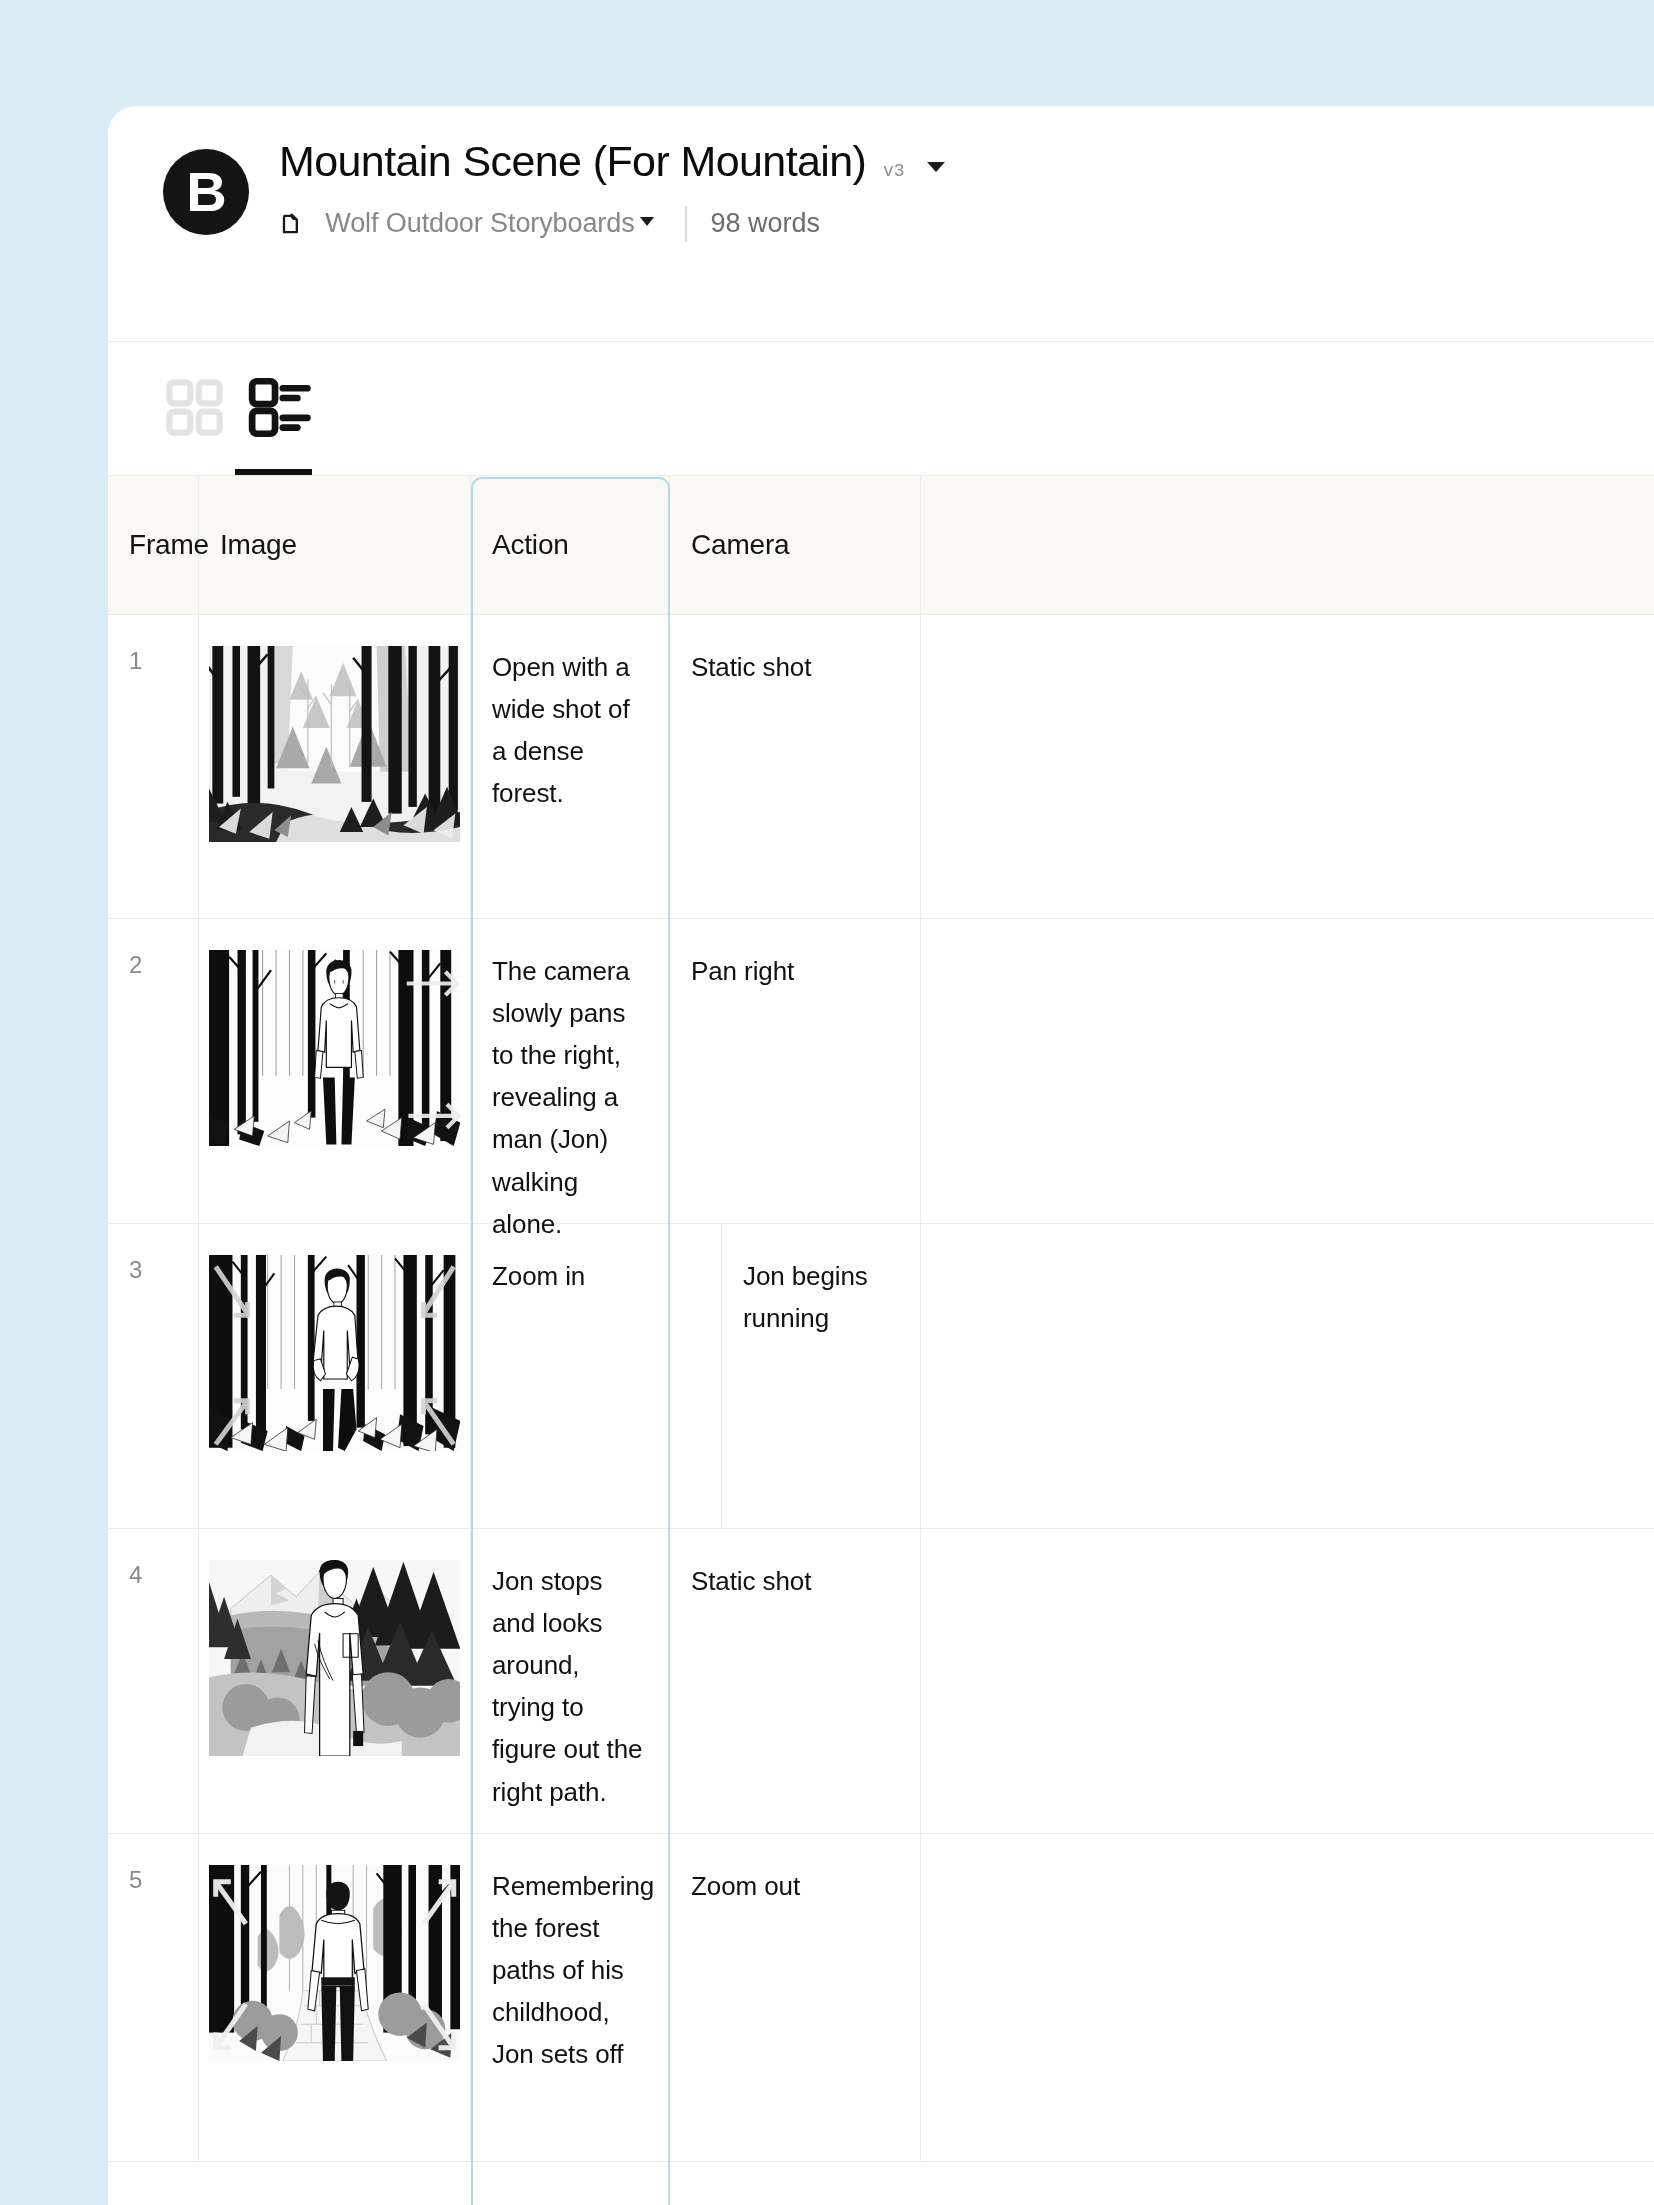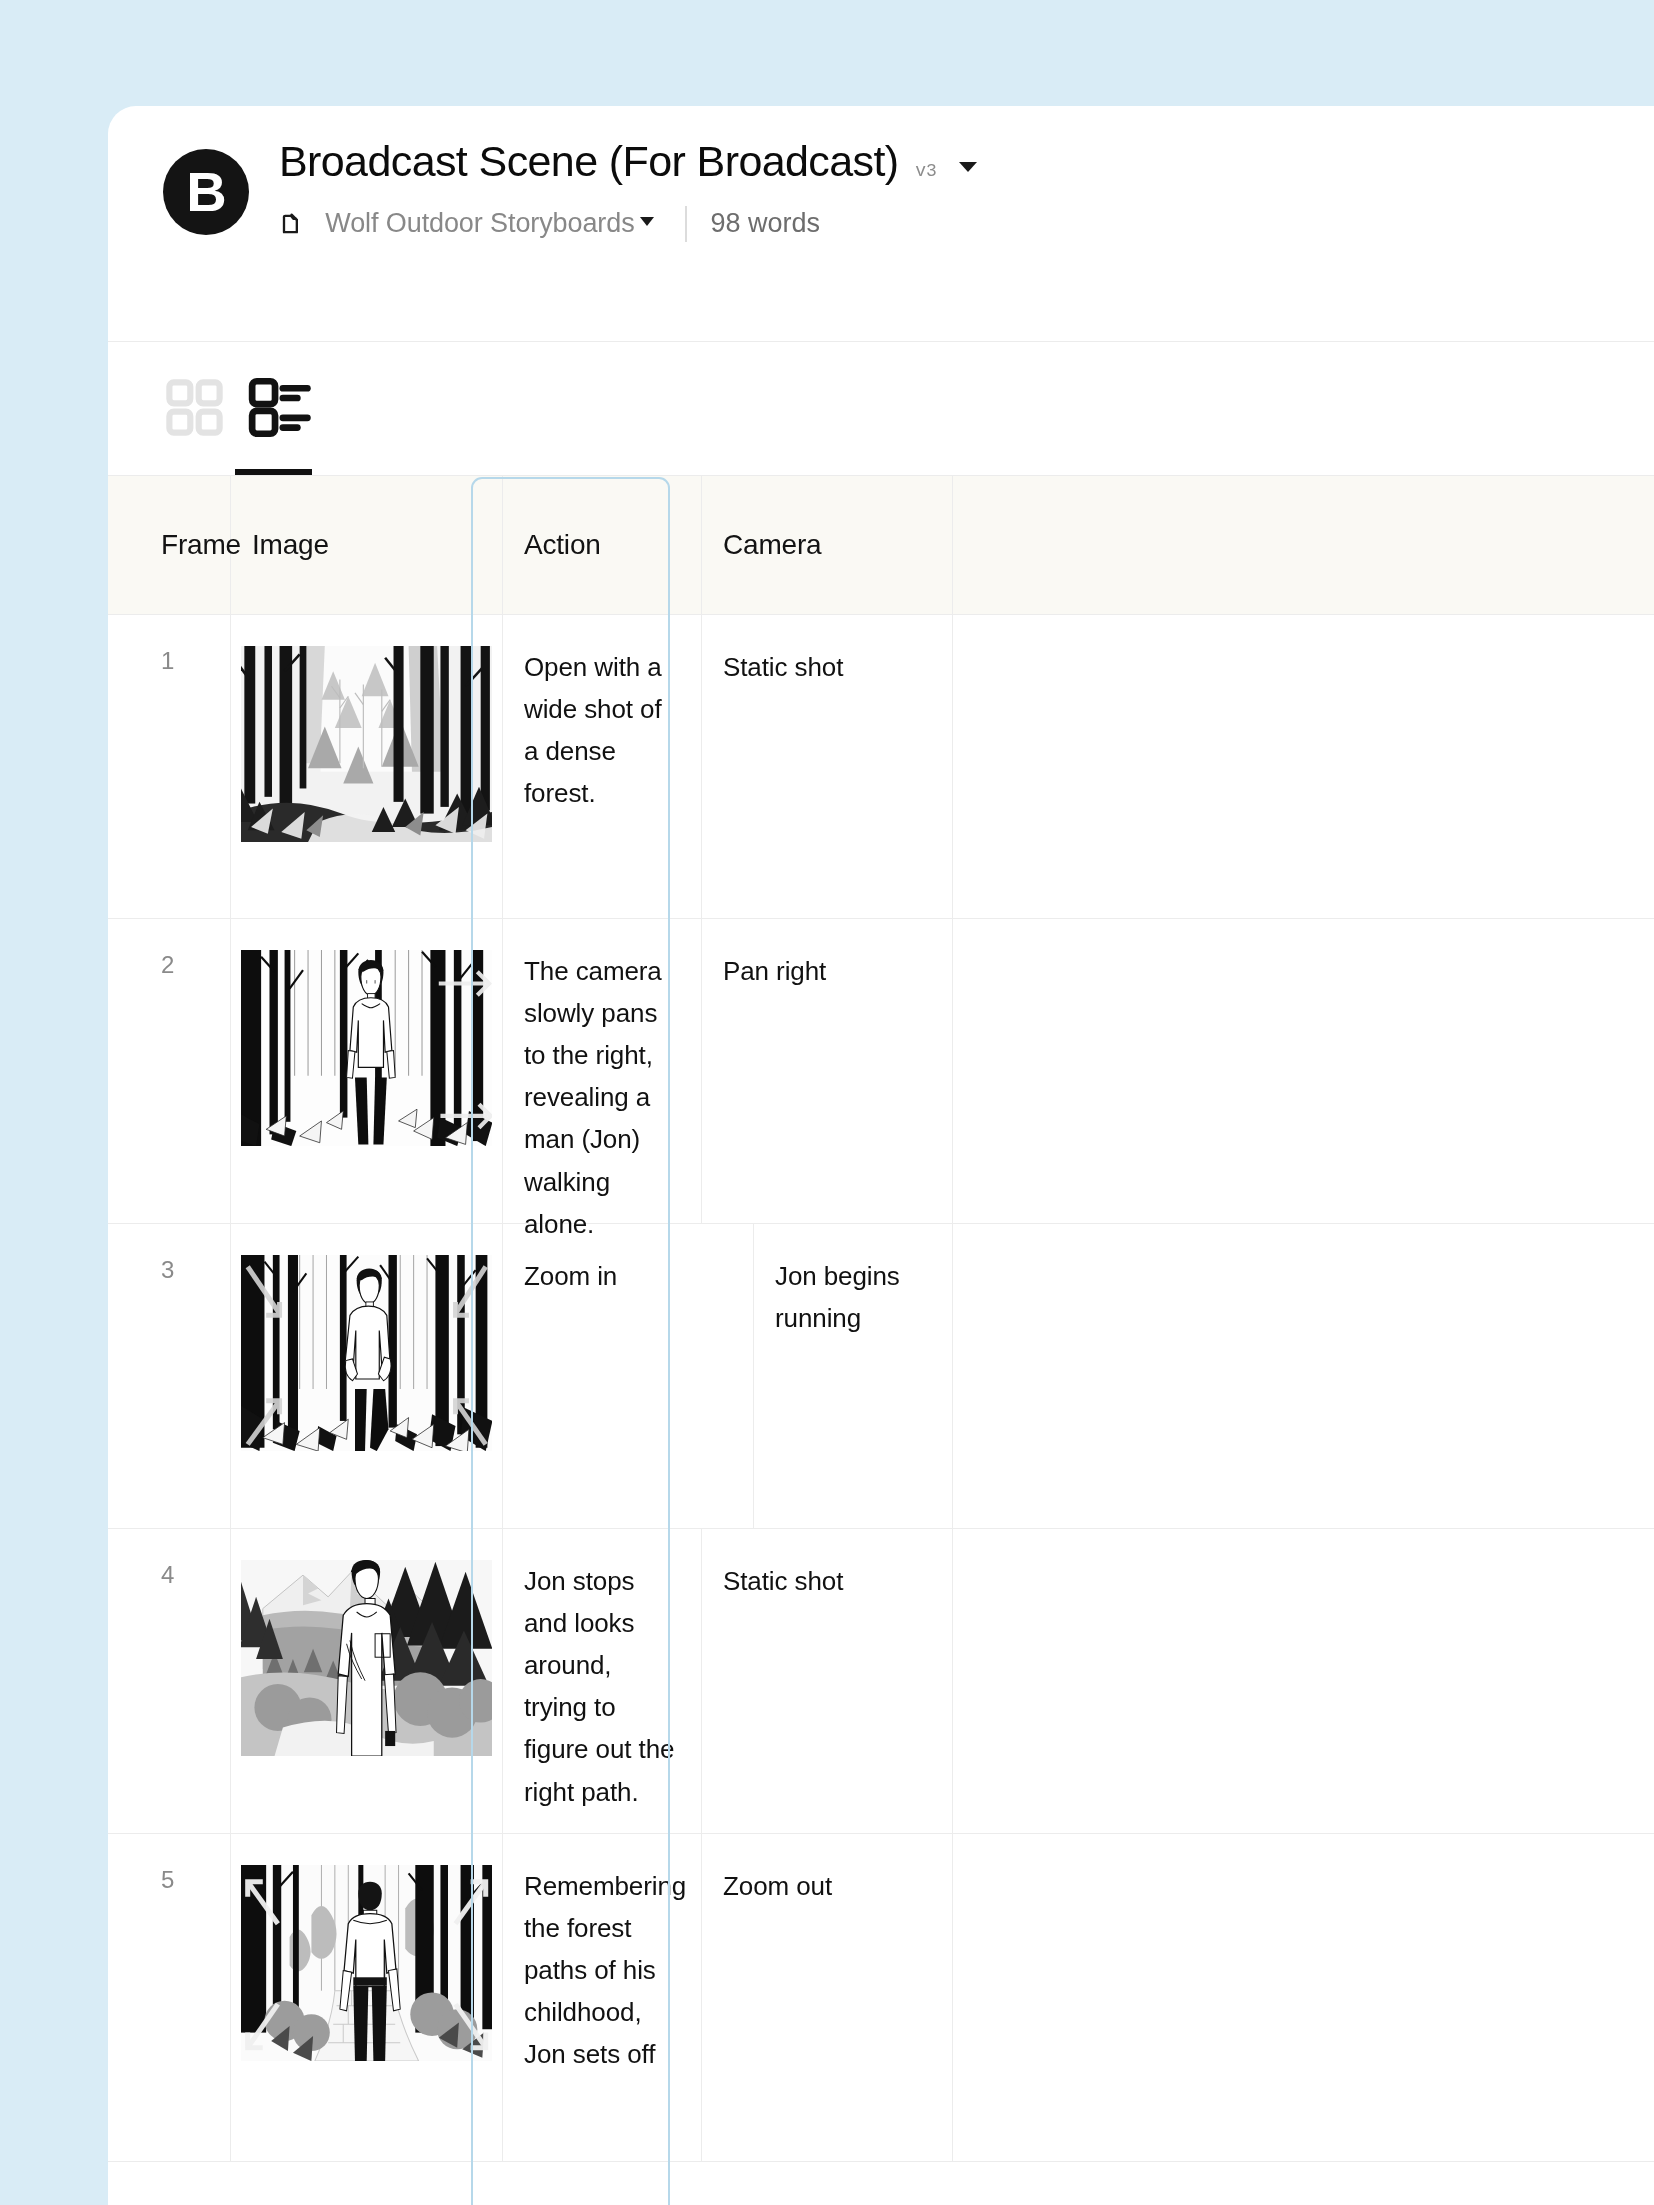--- a/index.html
+++ b/index.html
@@ -184,21 +184,21 @@
     padding: 31px 21px 14px 21px;
   }
 
   .sb-row.head .sb-cell {
     align-items: center;
     padding-top: 0;
     padding-bottom: 0;
     padding-left: 21px;
   }
 
-  .c-frame  { width: 91px; flex: none; margin-left: 32px; }
+  .c-frame  { width: 91px; flex: none; }
   .c-image  { width: 272px; flex: none; padding-left: 9.8px; padding-right: 9.8px; }
   .c-action { width: 199px; flex: none; }
   .c-camera { width: 251px; flex: none; }
   .c-extra  { width: 25px;  flex: none; border-right: none; }
 
   .head-label {
     font-size: 28px;
     color: #131313;
     letter-spacing: -0.2px;
   }
@@ -244,21 +244,21 @@
 
 <div class="doc-card">
 
   <div class="doc-header">
 
     <div class="brand-logo">B</div>
 
     <div class="title-block">
 
       <div class="title-row">
-        <span class="doc-title">Broadcast Scene (For Broadcast)</span>
+        <span class="doc-title">Mountain Scene (For Mountain)</span>
         <span class="version-tag">v3</span>
         <span class="chev"></span>
       </div>
 
       <div class="subtitle-row">
         <svg class="folder-icon" viewBox="0 0 24 24" fill="none" stroke="#1a1a1a" stroke-width="2" stroke-linecap="round" stroke-linejoin="round">
           <path d="M3 6a1 1 0 0 1 1-1h5l2 2.5h2"></path>
           <path d="M3 6v13h11V8.5"></path>
           <path d="M14 8.5 9.5 4"></path>
         </svg>

